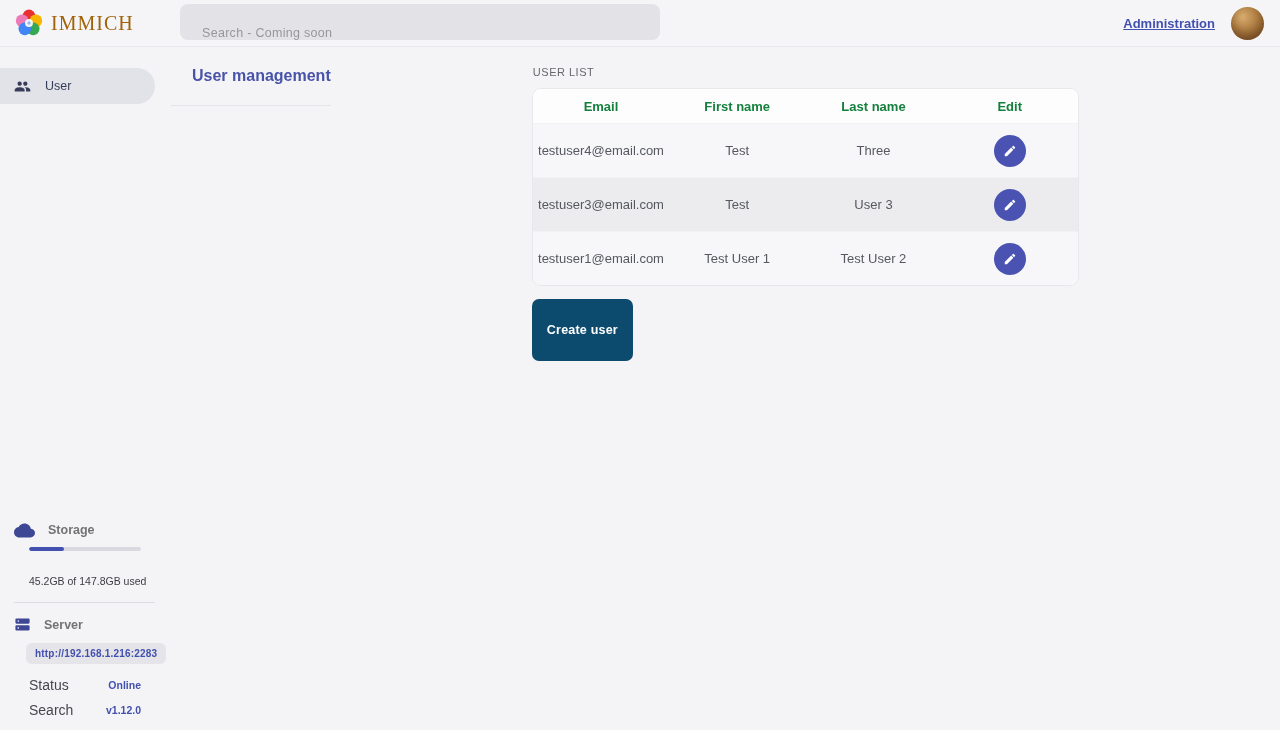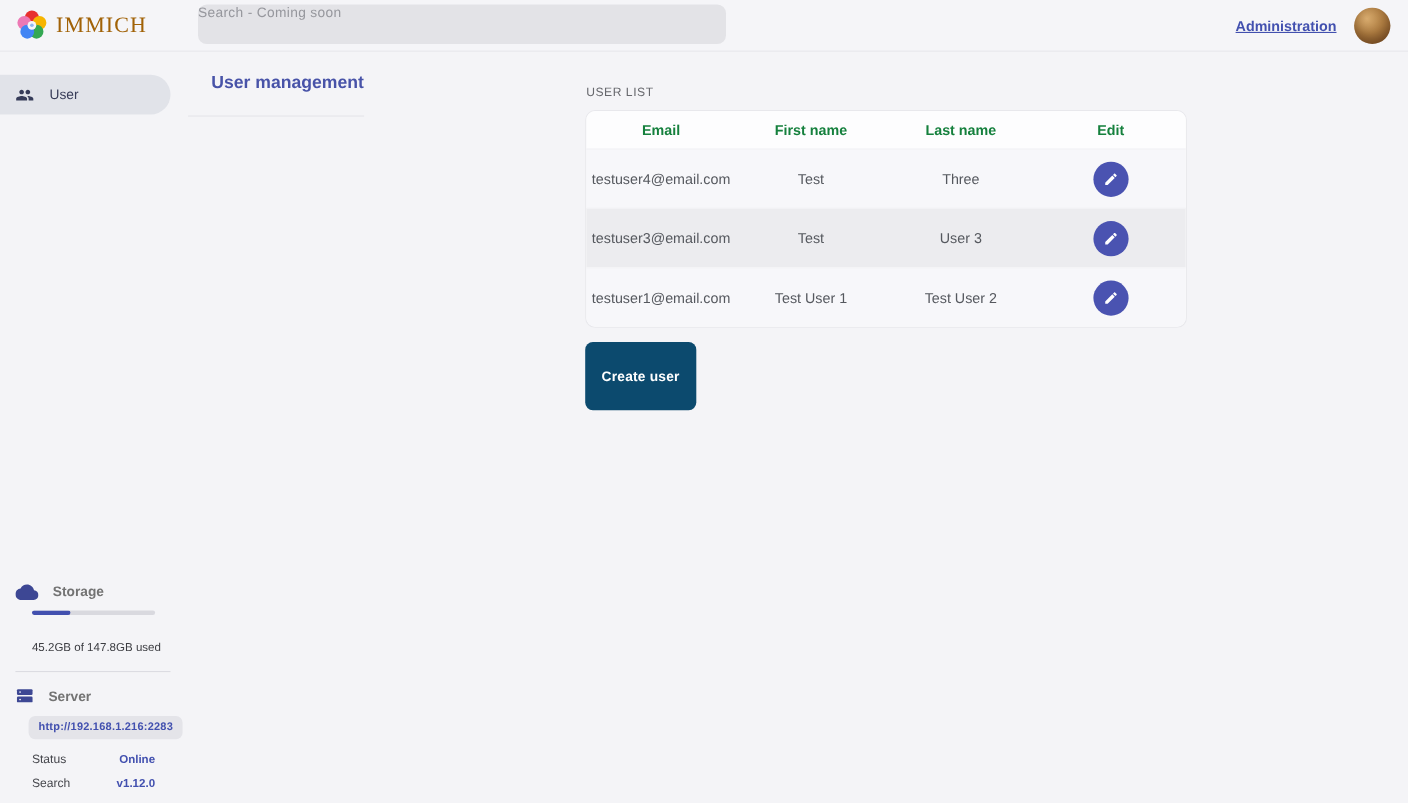--- a/index.html
+++ b/index.html
@@ -18,21 +18,21 @@
   }
   .brand { display:flex; align-items:center; gap:8px; margin-left:15px; }
   .brand-name {
     font-family:"Liberation Serif", serif;
     font-size:20px; letter-spacing:1px; color:#a16207; font-weight:500;
   }
   .searchbar {
     position:absolute; left:180px; top:4px;
     width:480px; height:36px;
     background:#e3e3e7; border-radius:8px;
-    display:flex; align-items:flex-start; 
+    display:flex; align-items:flex-end; padding-left:22px;
     cursor:text;
   }
   .search-ph { color:#96979d; font-size:12.5px; letter-spacing:.3px; }
   .topbar-right {
     position:absolute; right:16px; top:0; height:47px;
     display:flex; align-items:center; gap:16px;
   }
   .admin-link {
     color:#4250af; font-size:13px; font-weight:700;
     text-decoration:underline; cursor:pointer;
@@ -67,30 +67,30 @@
     margin:10px 0 0 26px; display:inline-block;
     background:#e4e4e9; border-radius:6px; padding:5px 9px;
     font-size:10px; font-weight:700; color:#4250af; letter-spacing:.2px;
   }
   .kv-row {
     margin:0 0 0 29px; width:112px;
     display:flex; justify-content:space-between; align-items:center;
   }
   .kv-row.first { margin-top:13px; }
   .kv-row + .kv-row { margin-top:9px; }
-  .kv-label { font-size:11px; color:#46474d; }
+  .kv-label { font-size:14px; color:#46474d; }
   .kv-value { font-size:10.5px; font-weight:700; color:#4250af; }
   
   .main { flex:1; display:flex; flex-direction:row; }
   .page-header {
     height:59px; display:flex; align-items:center; padding-left:21px;
     border-bottom:1px solid #e4e4e9;
   }
   .page-title { font-size:16px; font-weight:700; color:#4853a8; }
-  .content { width:547px; margin:14px auto; padding-top:11px; }
+  .content { width:547px; margin:2px auto; padding-top:11px; }
   .section-label {
     font-size:11px; letter-spacing:.5px; color:#67686d; margin:6px 0 10px 1px;
   }
   .user-table {
     border:1px solid #e8e8ec; border-radius:9px; overflow:hidden;
     background:#fdfdfe;
   }
   .thead {
     display:grid; grid-template-columns:repeat(4,1fr);
     height:34px; align-items:center; background:#fdfdfe;

